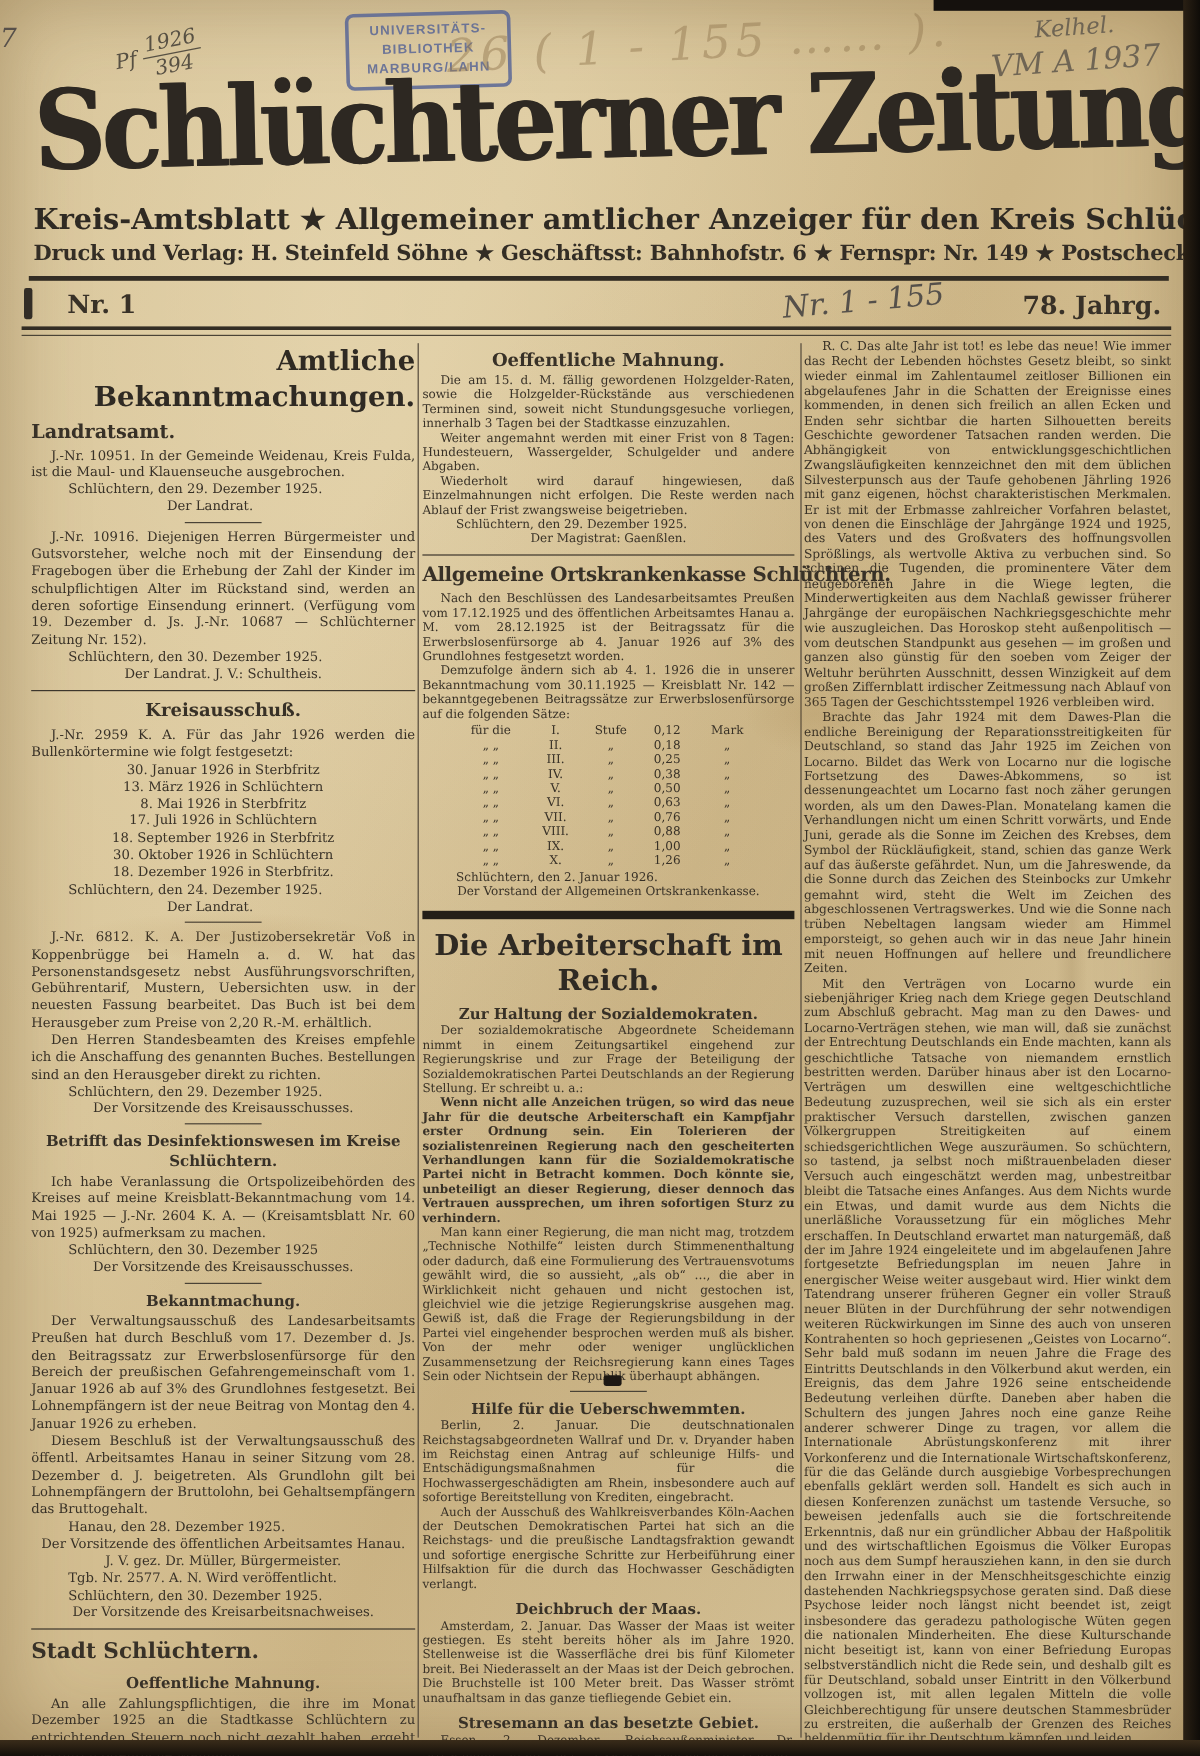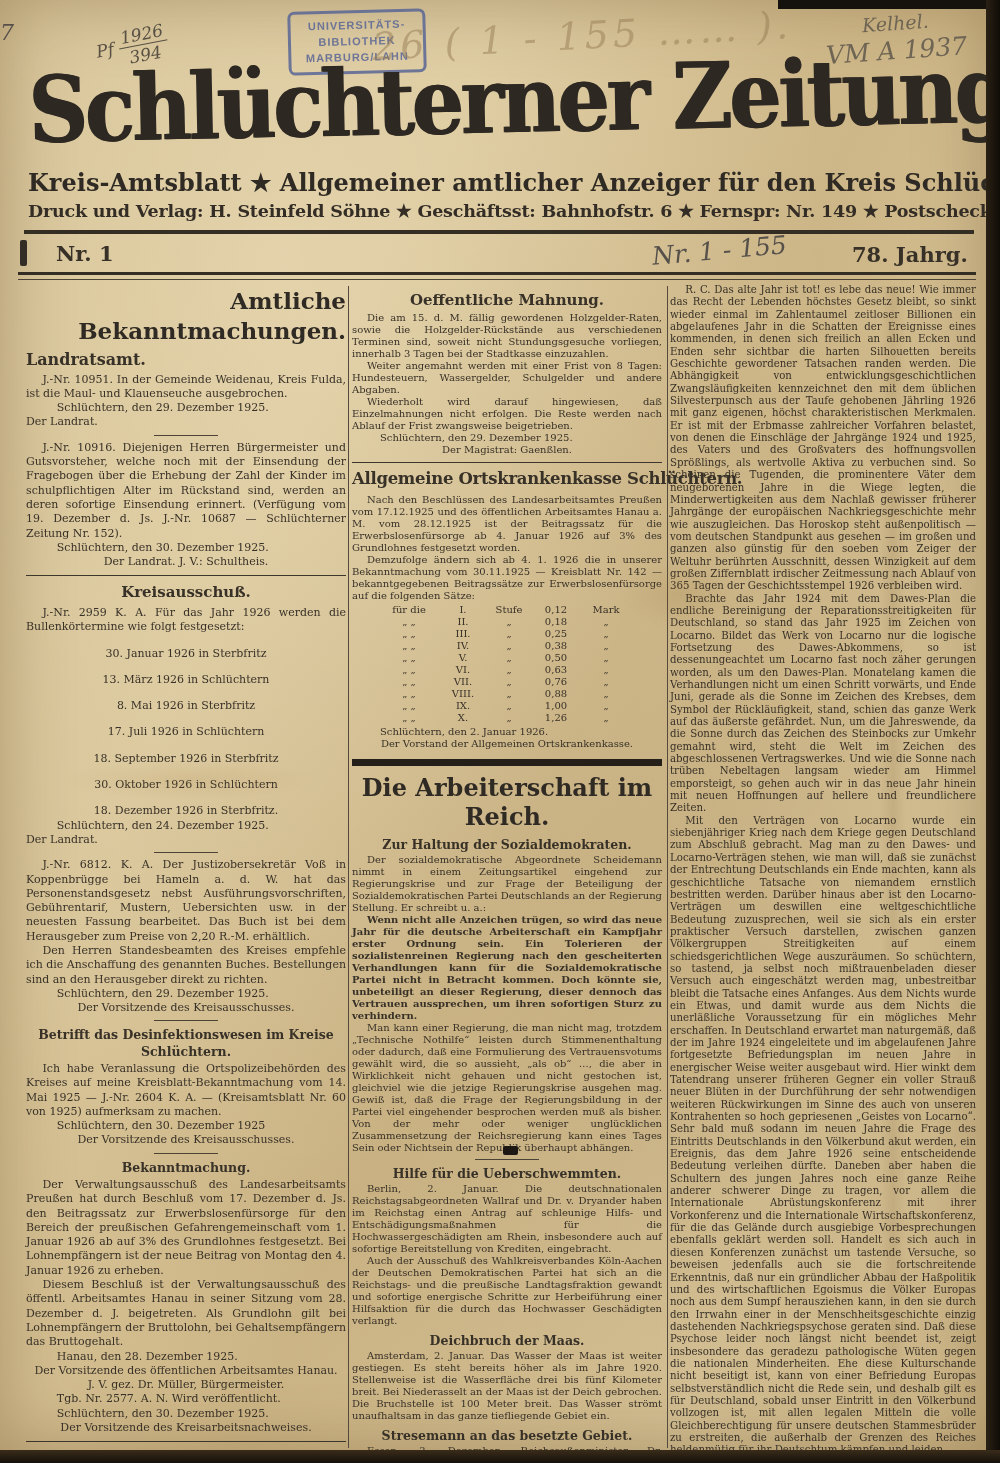--- a/index.html
+++ b/index.html
@@ -45,35 +45,35 @@
   .inkblot{position:absolute;left:20px;top:240px;width:7px;height:26px;background:#332d26;border-radius:2px;}
   
   .vrule{position:absolute;top:286px;width:1px;height:1162px;background:#54493a;}
   .col{position:absolute;top:284px;}
   #col1{left:26px;width:320px;font-size:11px;line-height:1.3;}
   #col2{left:352px;width:310px;font-size:10px;line-height:1.2;}
   #col3{left:670px;width:306px;font-size:10.2px;line-height:1.21;}
   p{margin:0;}
   .j{text-align:justify;text-indent:1.5em;}
   .dl{text-indent:2.8em;}
-  .sr{text-align:left;padding-right:2em;}
+  .sr{text-align:center;padding-right:2em;}
   .sc{text-align:center;}
   .b{font-weight:bold;}
   .divider{width:64px;margin:5px auto;border:none;border-top:1.5px solid #4a4336;}
   .full{border:none;border-top:1.5px solid #3c362c;margin:6px 0;}
   .thickrule{height:7px;background:#241f18;margin:9px 0 6px;}
   .h-amtliche{font-size:23px;font-weight:bold;text-align:right;margin:2px 0 4px;color:#2f2a23;}
   .h-subleft{font-size:16px;font-weight:bold;margin:4px 0 2px;}
   .h-ctr{font-size:15px;font-weight:bold;text-align:center;margin:7px 0 3px;}
   .h-small{font-size:12.5px;font-weight:bold;text-align:center;margin:6px 0 2px;}
   .h-stadt{font-size:18px;font-weight:bold;margin:7px 0 1px;}
   .h-okk{font-size:16.5px;font-weight:bold;text-align:center;margin:5px 0 5px;letter-spacing:-0.3px;white-space:nowrap;}
   .h-krise{font-size:24px;font-weight:bold;text-align:center;margin:8px 0 2px;color:#2f2a23;}
   .h-1926{font-size:36px;font-weight:bold;text-align:center;margin:0 0 4px;color:#2f2a23;}
-  .lines span{display:block;text-align:center;margin-top:12px;}
+  .lines span{display:block;text-align:center;}
   .stufen{width:260px;margin:2px auto;}
   .stufen > div{display:grid;grid-template-columns:64px 44px 48px 46px 54px;justify-items:center;}
   .smudge{position:absolute;background:#1d1813;border-radius:2px;}
 </style>
 </head>
 <body>
 
 <div class="page">
   <div class="paper"></div>
 

